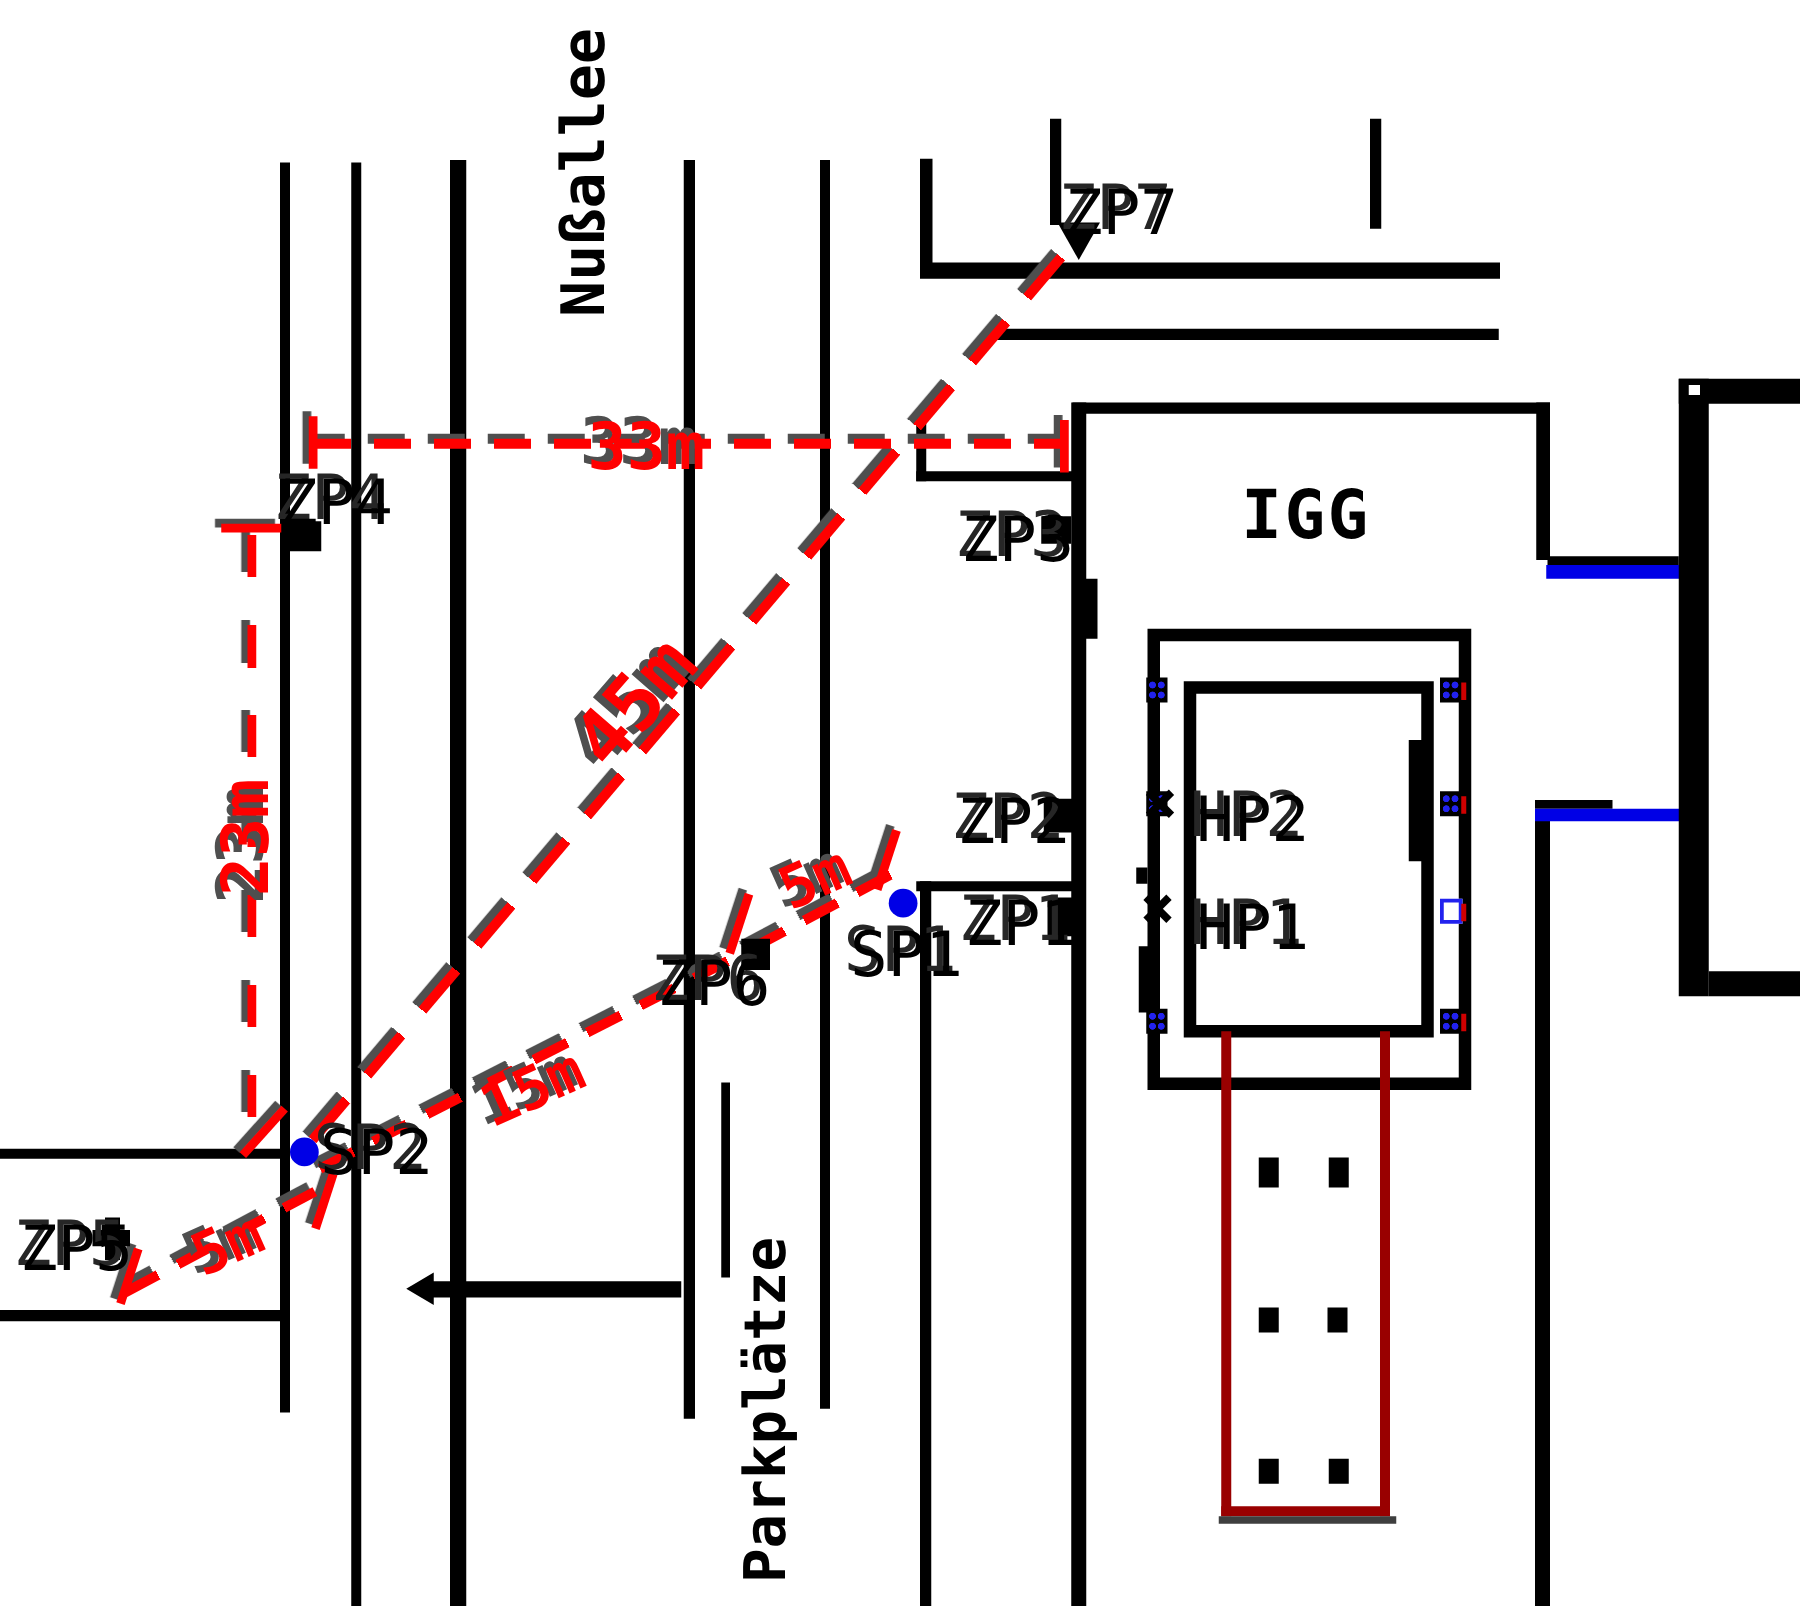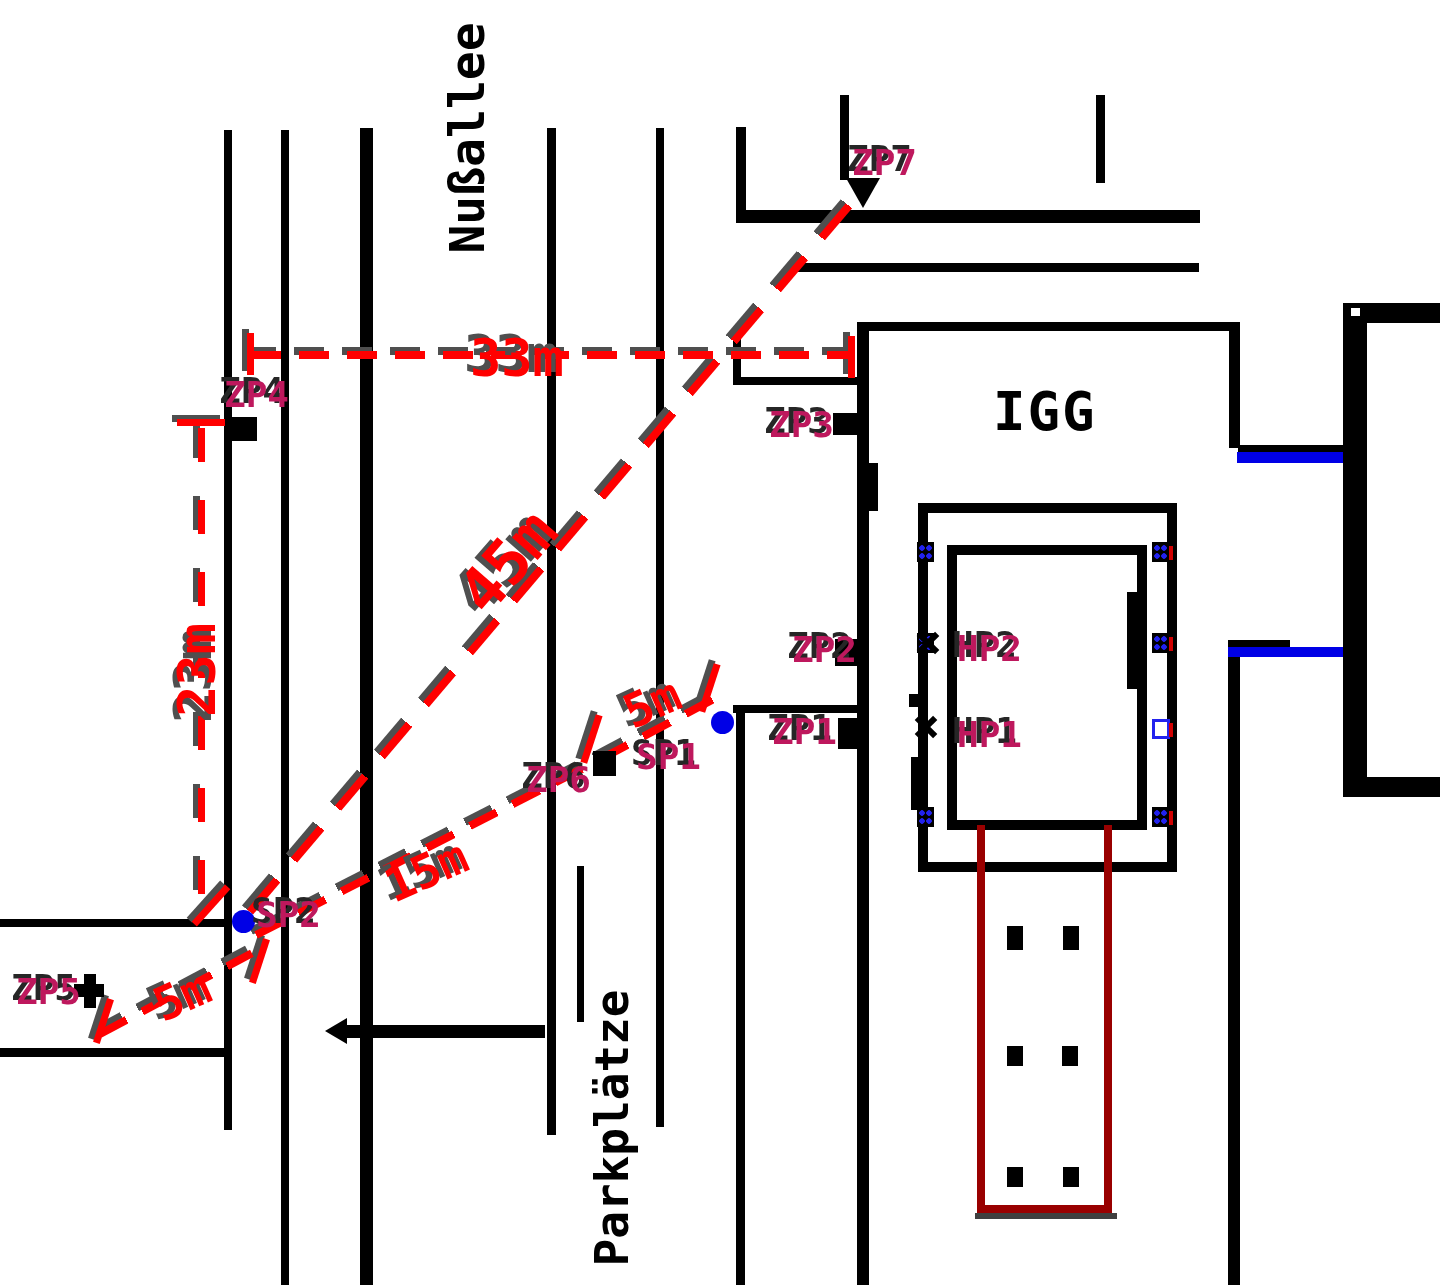--- a/index.html
+++ b/index.html
@@ -10,21 +10,21 @@
   
   #dims{position:absolute;left:0;top:0;width:100%;height:100%;filter:drop-shadow(-5px -4px 0 #4f4f4f);}
   .dimh{position:absolute;height:8px;transform-origin:0 50%;
         background:repeating-linear-gradient(90deg,#f00 0 30px,transparent 30px 48px);}
   .dimh.long{background:repeating-linear-gradient(90deg,#f00 0 42px,transparent 42px 68px);}
   .dimv{position:absolute;width:7px;
         background:repeating-linear-gradient(180deg,#f00 0 34px,transparent 34px 72px);}
   .tick{position:absolute;background:#f00;}
   .rtxt{position:absolute;color:#f00;font-weight:bold;white-space:nowrap;line-height:1;
         text-shadow:-6px -4px 0 #4f4f4f;}
-  .blbl{position:absolute;color:#be185d;font-weight:bold;font-size:36px;line-height:1;white-space:nowrap;
+  .blbl{position:absolute;color:#000000;font-weight:normal;font-size:50px;line-height:1;white-space:nowrap;
         text-shadow:-5px -4px 0 #262626;}
   .ktxt{position:absolute;color:#000;font-weight:bold;line-height:1;white-space:nowrap;}
   .vert{transform:translate(-50%,-50%) rotate(-90deg);}
   .dot{position:absolute;width:23px;height:23px;border-radius:50%;background:#0000e6;}
   .sq{position:absolute;background:#000;}
   .hatch{position:absolute;width:17px;height:20px;background:
      radial-gradient(circle at 5px 6px,#2222ee 2.5px,transparent 3px),
      radial-gradient(circle at 12px 6px,#2222ee 2.5px,transparent 3px),
      radial-gradient(circle at 5px 14px,#2222ee 2.5px,transparent 3px),
      radial-gradient(circle at 12px 14px,#2222ee 2.5px,transparent 3px),#000;}
@@ -151,25 +151,25 @@
       <div></div>
     </div>
   <div class="xmark" style="left:913px;top:714px;">
       <div></div>
       <div></div>
     </div>
 
   <div class="blbl" style="left:852px;top:145px;">ZP7</div>
   <div class="blbl" style="left:224px;top:377px;">ZP4</div>
   <div class="blbl" style="left:769px;top:407px;">ZP3</div>
-  <div class="blbl" style="left:792px;top:632px;">ZP2</div>
+  <div class="blbl" style="left:766px;top:632px;">ZP2</div>
   <div class="blbl" style="left:772px;top:714px;">ZP1</div>
   <div class="blbl" style="left:526px;top:762px;">ZP6</div>
   <div class="blbl" style="left:16px;top:974px;">ZP5</div>
-  <div class="blbl" style="left:636px;top:739px;">SP1</div>
+  <div class="blbl" style="left:680px;top:739px;">SP1</div>
   <div class="blbl" style="left:256px;top:897px;">SP2</div>
   <div class="blbl" style="left:957px;top:631px;">HP2</div>
   <div class="blbl" style="left:957px;top:717px;">HP1</div>
 
   <div class="ktxt" style="left:993px;top:385px;font-size:54px;letter-spacing:2px;">IGG</div>
   <div class="ktxt vert" style="left:467px;top:138px;font-size:48px;">Nußallee</div>
   <div class="ktxt vert" style="left:612px;top:1128px;font-size:46px;">Parkplätze</div>
 
   <div class="rtxt" style="left:470px;top:332px;font-size:52px;">33m</div>
   <div class="rtxt" style="left:508px;top:562px;font-size:62px;transform:translate(-50%,-50%) rotate(-49deg);">45m</div>

